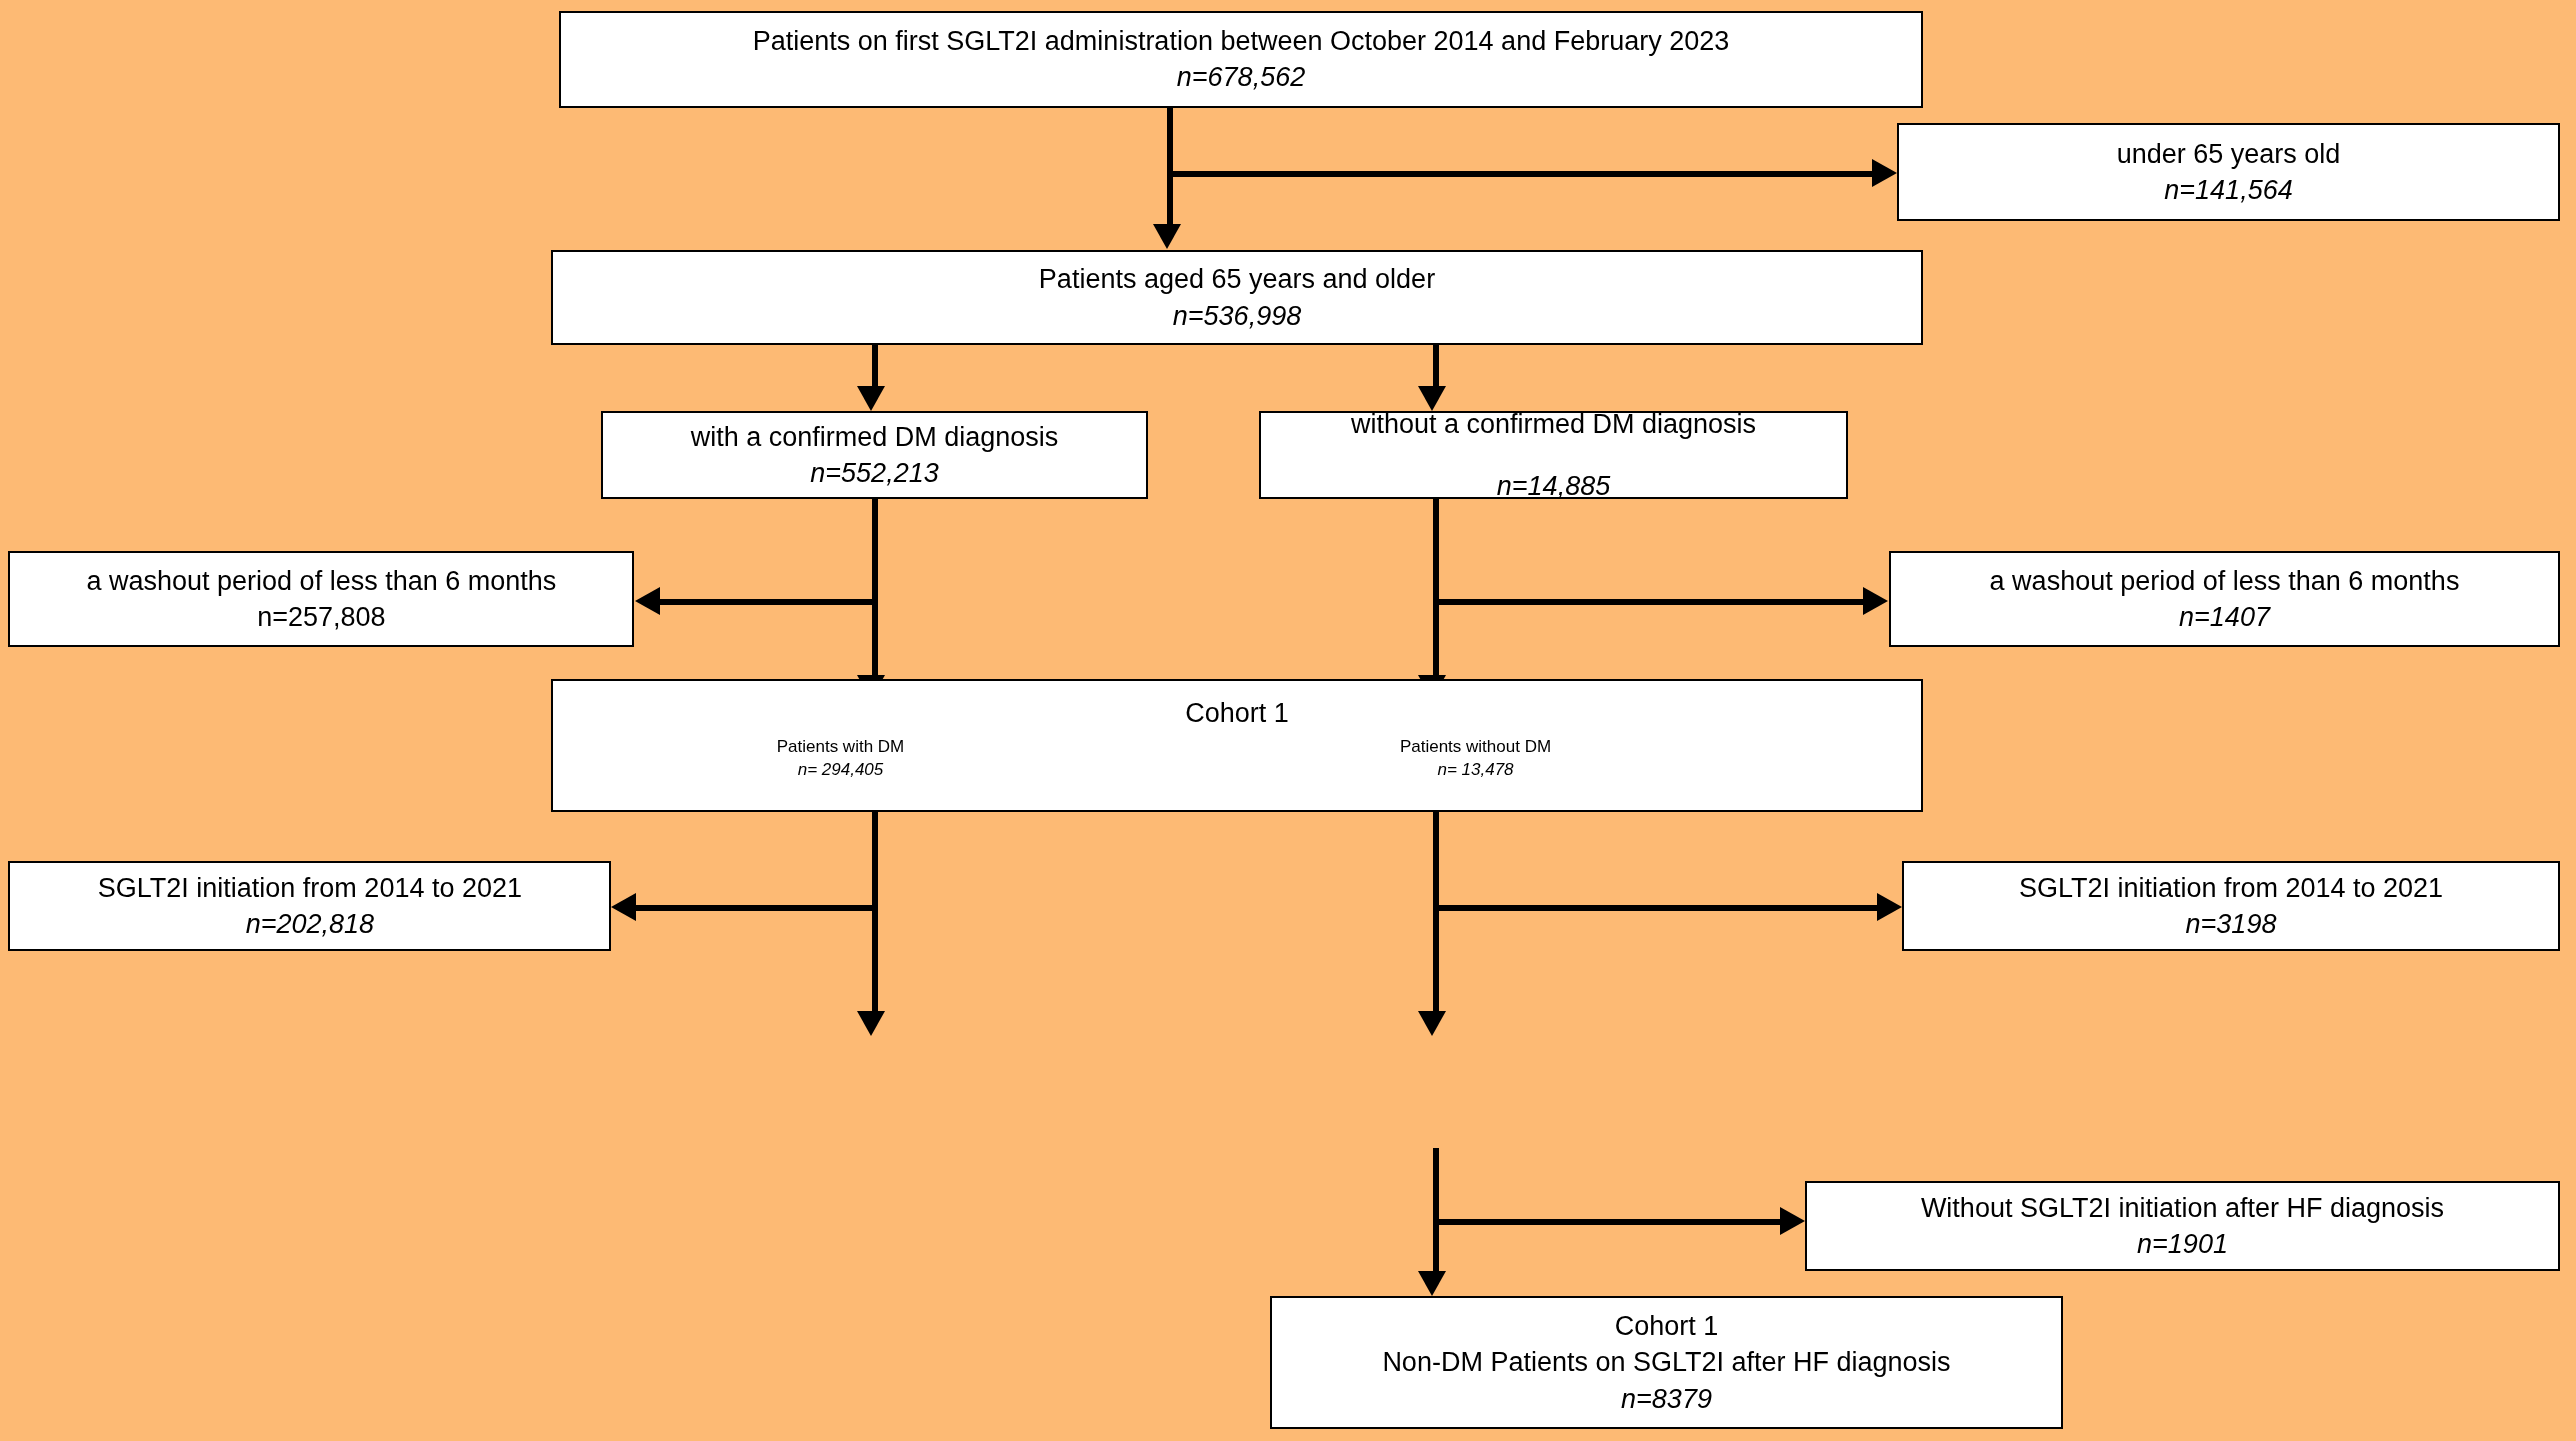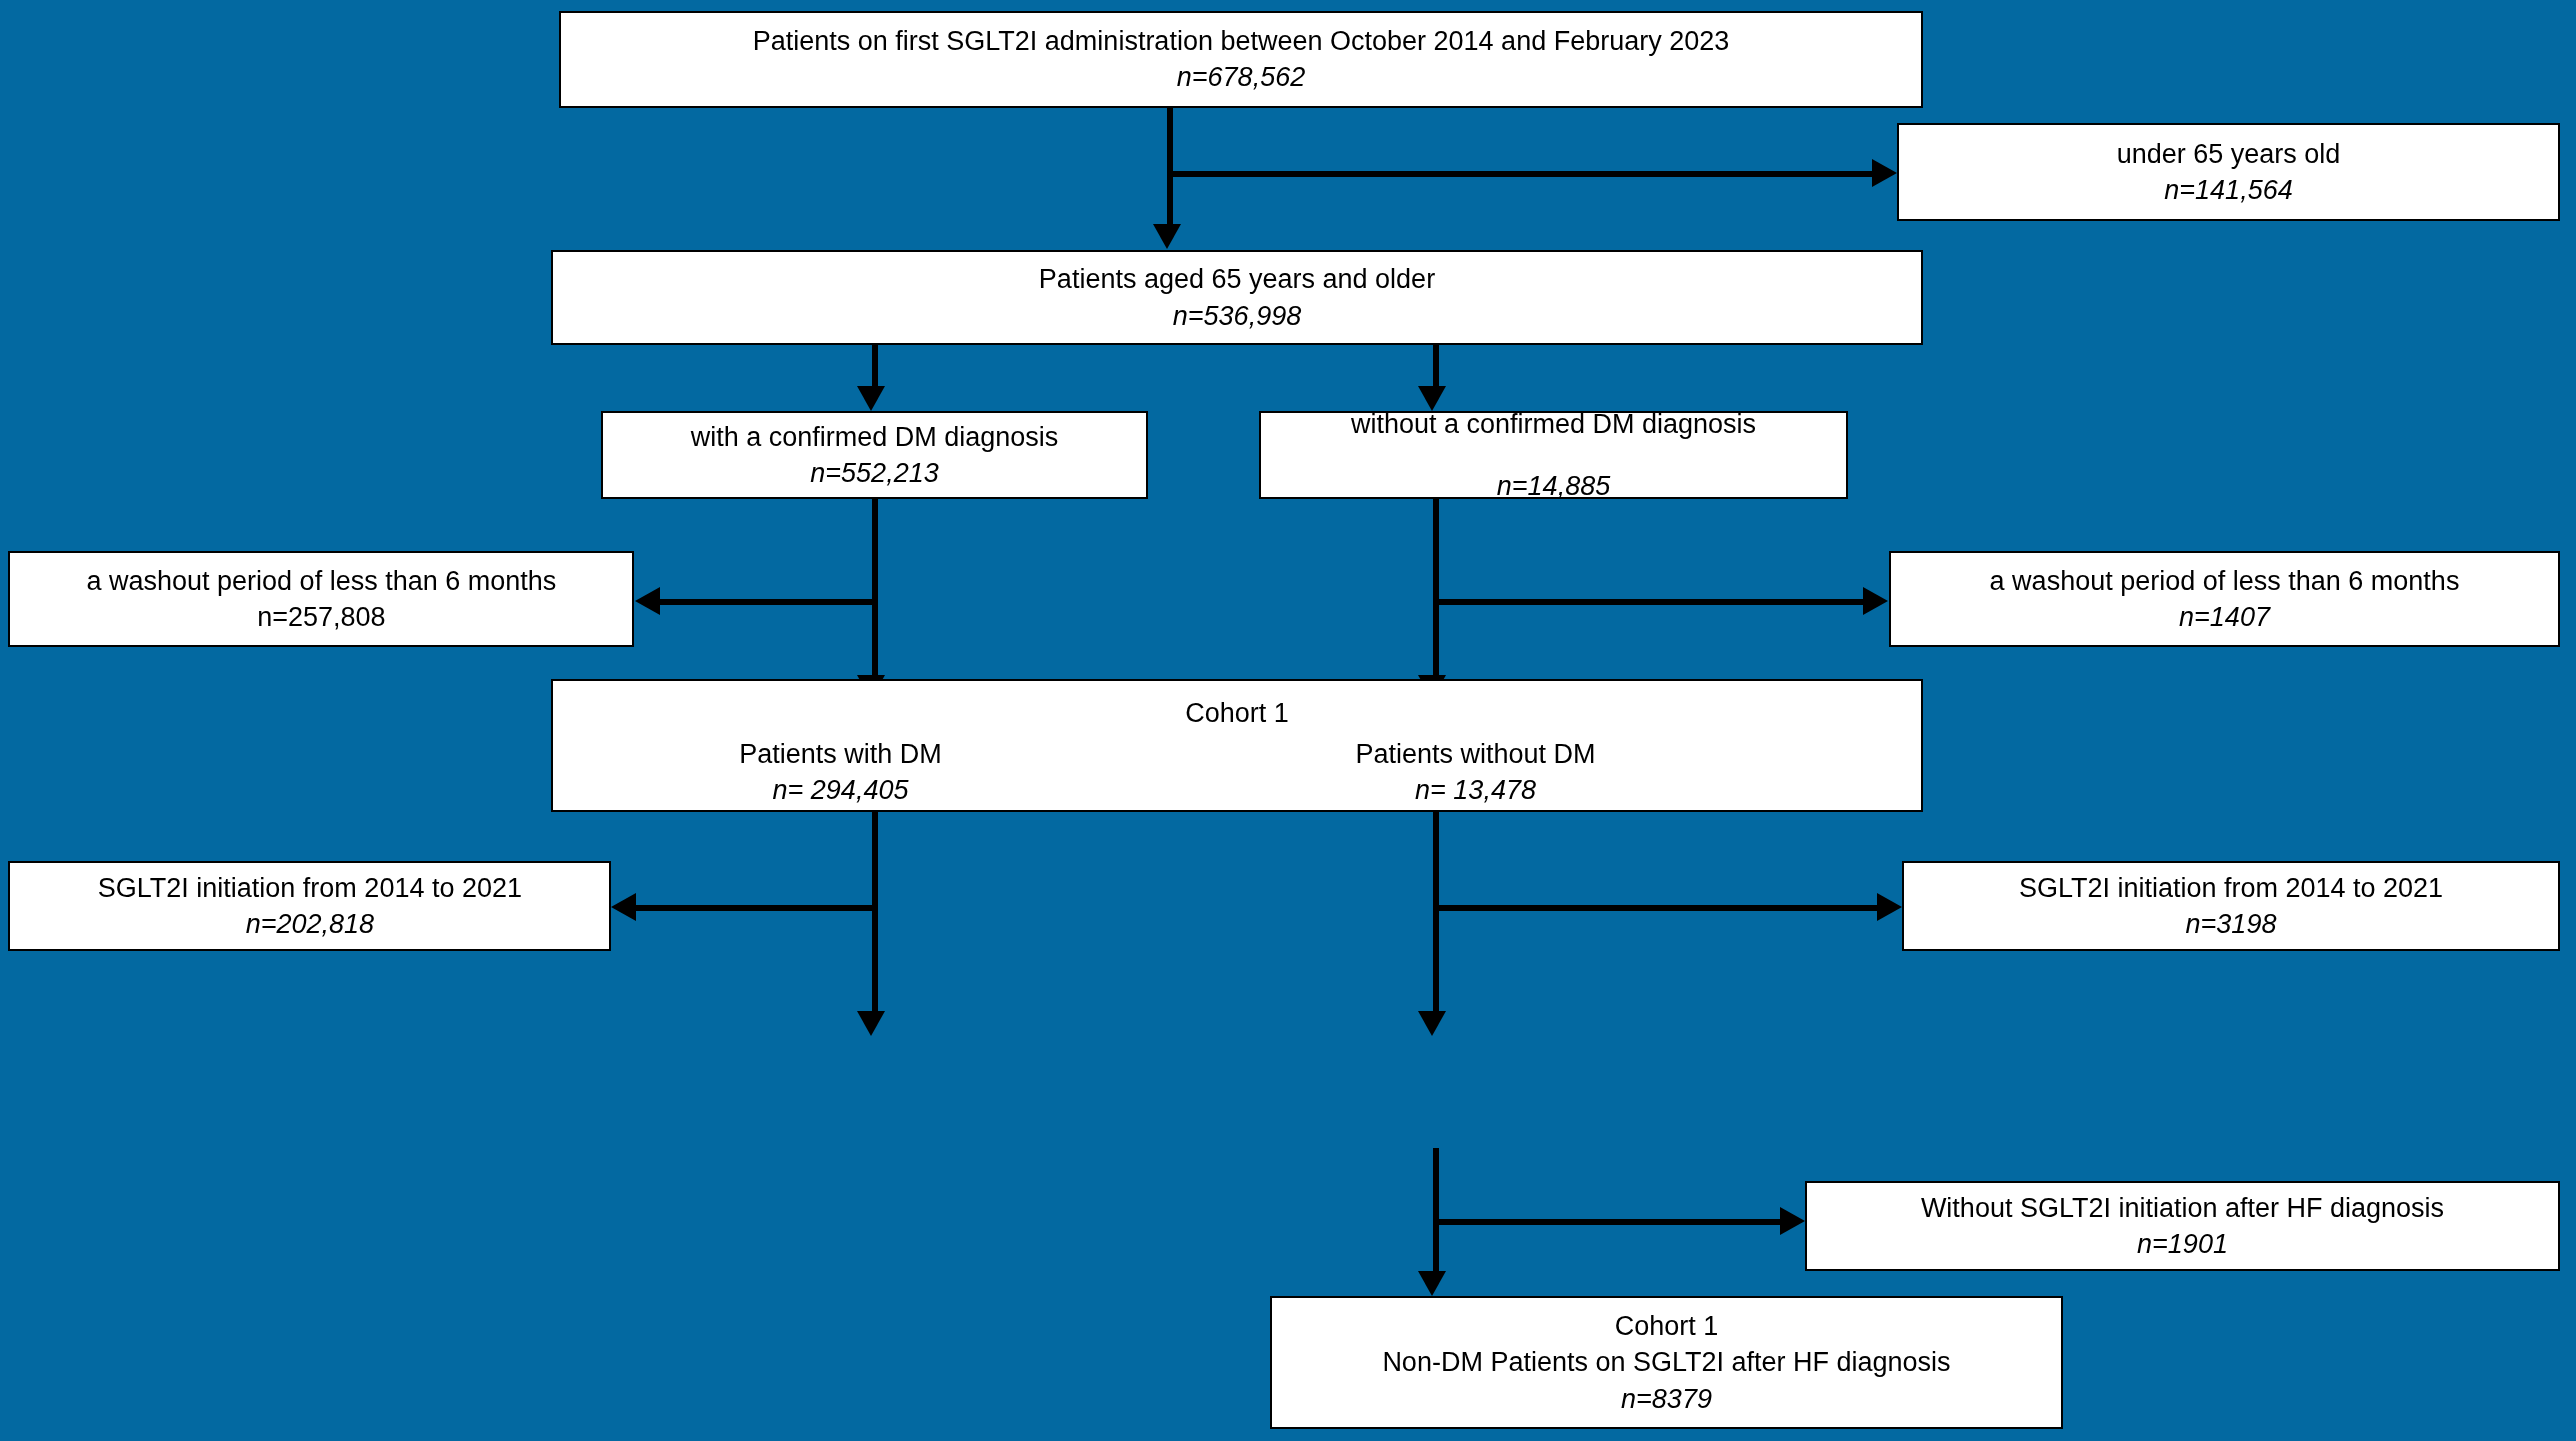--- a/index.html
+++ b/index.html
@@ -9,21 +9,21 @@
     background: #ffffff;
   }
   body {
     font-family: "Liberation Sans", sans-serif;
     color: #000000;
   }
   #canvas {
     position: relative;
     width: 2576px;
     height: 1442px;
-    background: #0369a1;
+    background: #fdba74;
     overflow: hidden;
   }
   .box {
     position: absolute;
     box-sizing: border-box;
     border: 2.1px solid #000000;
     background: #ffffff;
     display: flex;
     flex-direction: column;
     align-items: center;
@@ -45,21 +45,21 @@
   }
   .box.split .caption {
     position: absolute;
     left: 0; right: 0;
     text-align: center;
     font-size: 27px;
   }
   .box.split .half {
     position: absolute;
     text-align: center;
-    font-size: 27px;
+    font-size: 17px;
     line-height: 1.34;
   }
 
   
   .vline {
     position: absolute;
     background: #000000;
     width: 6.3px;
     z-index: 2;
   }

